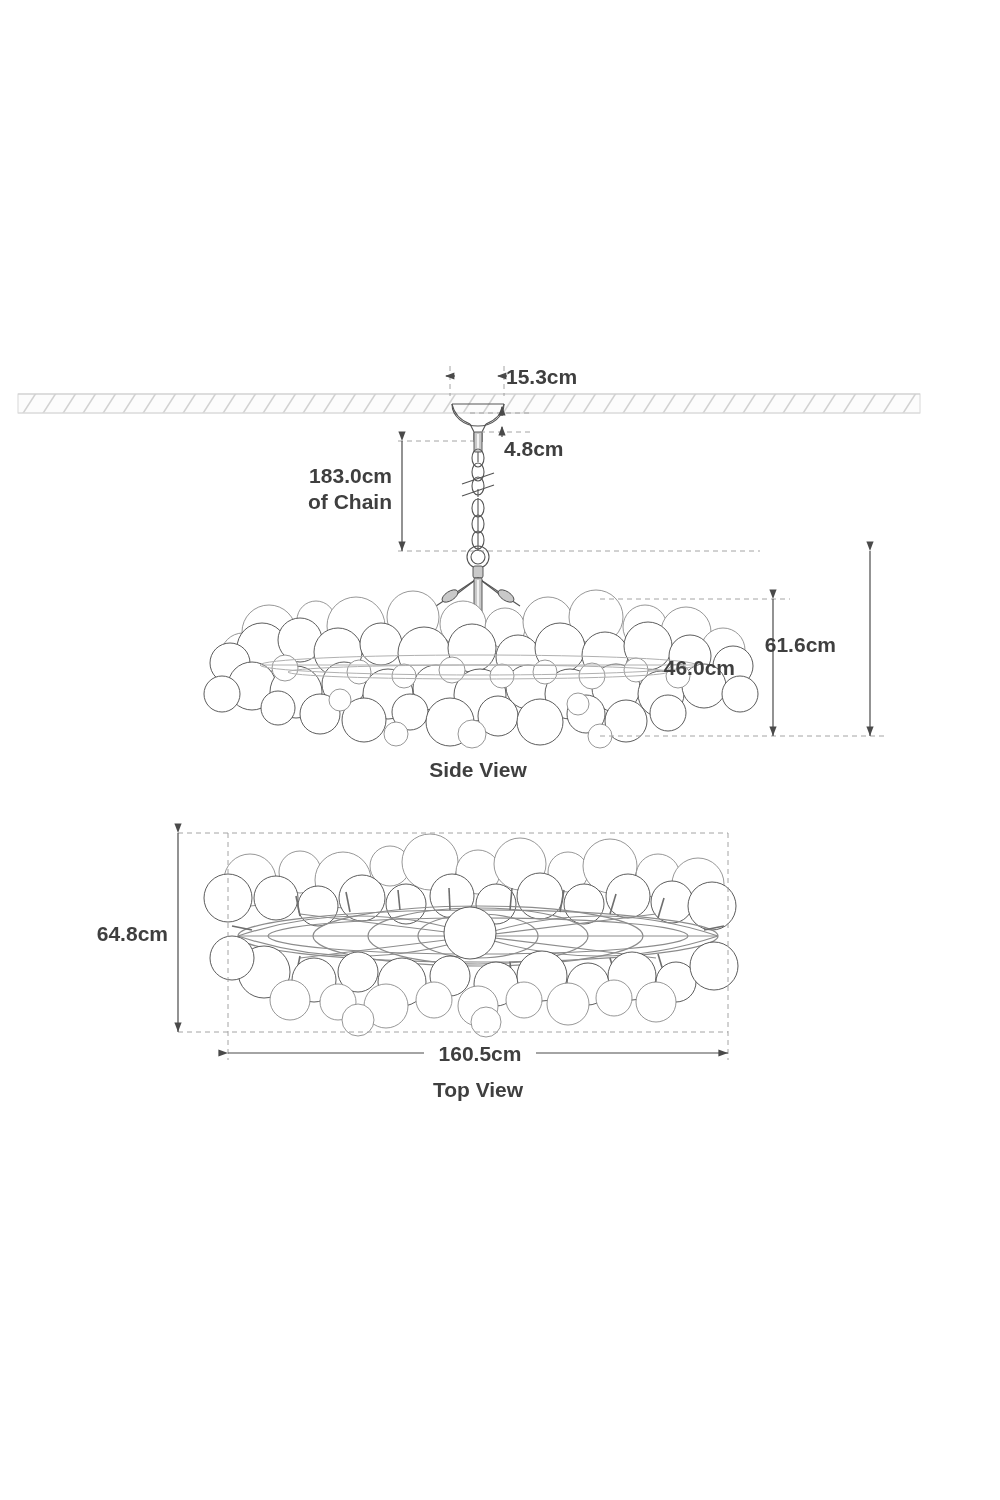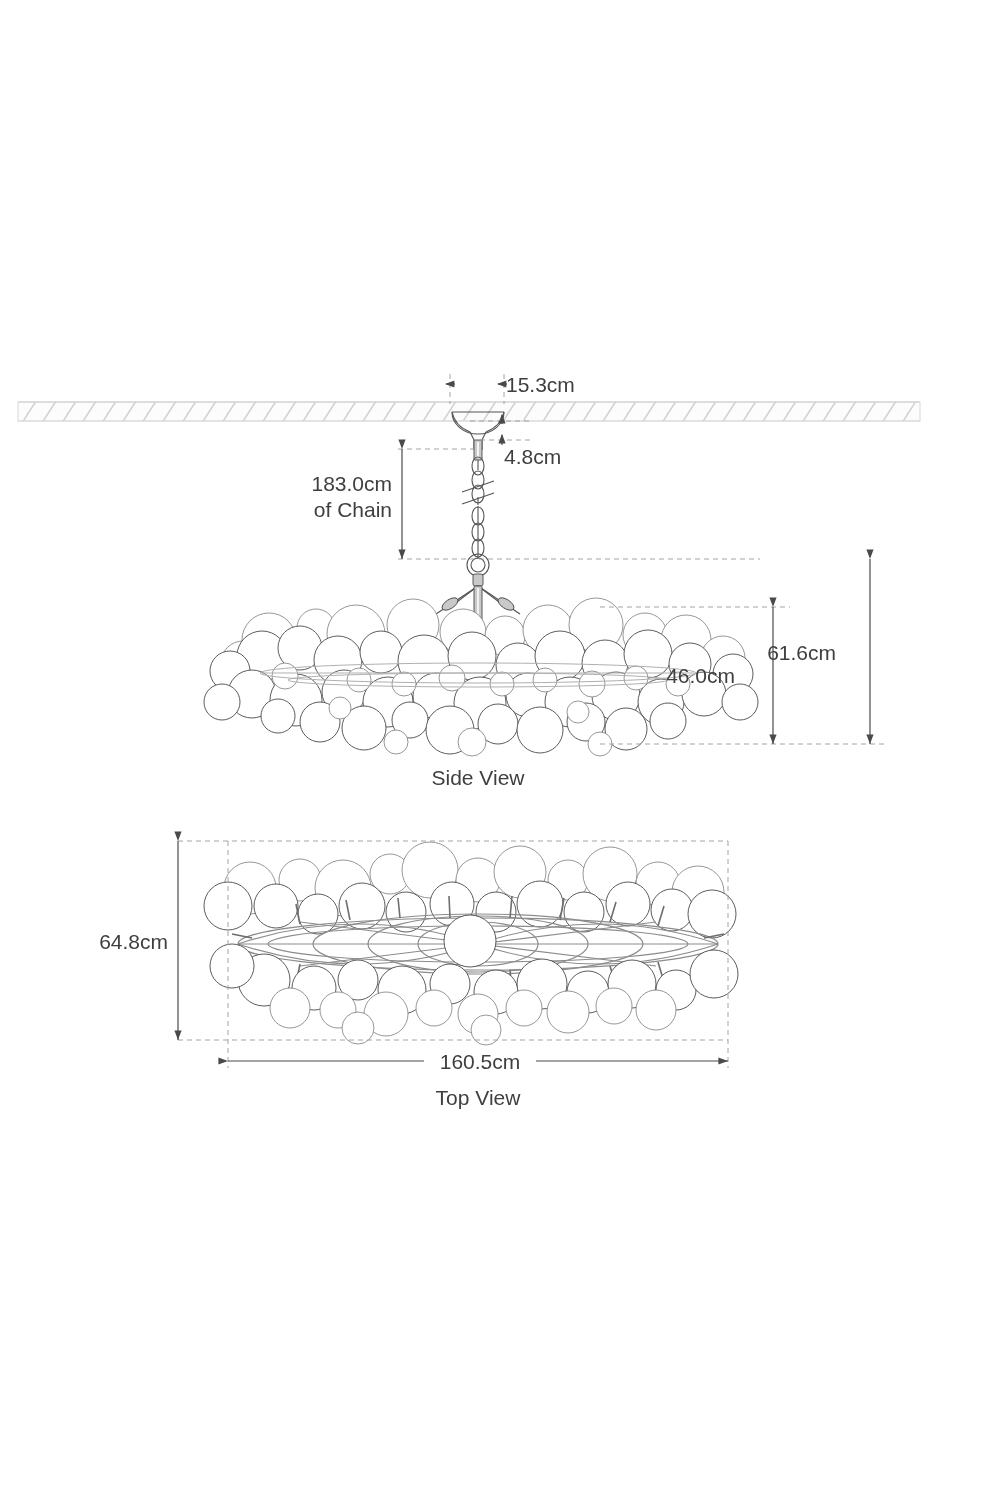--- a/index.html
+++ b/index.html
@@ -12,23 +12,24 @@
     width: 1000px;
     height: 1500px;
     font-family: "Liberation Sans", sans-serif;
     color: #3a3a3a;
     overflow: hidden;
     position: relative;
   }
   #stage {
     position: absolute;
     left: 0;
-    top: 8px;
+    top: 0;
     width: 1000px;
     height: 1464px;
+    font-weight: bold;
   }
   svg#drawing {
     display: block;
     width: 1000px;
     height: 1500px;
   }
   .dim-text {
     font-family: "Liberation Sans", sans-serif;
     font-size: 21px;
     fill: #3f3f3f;

